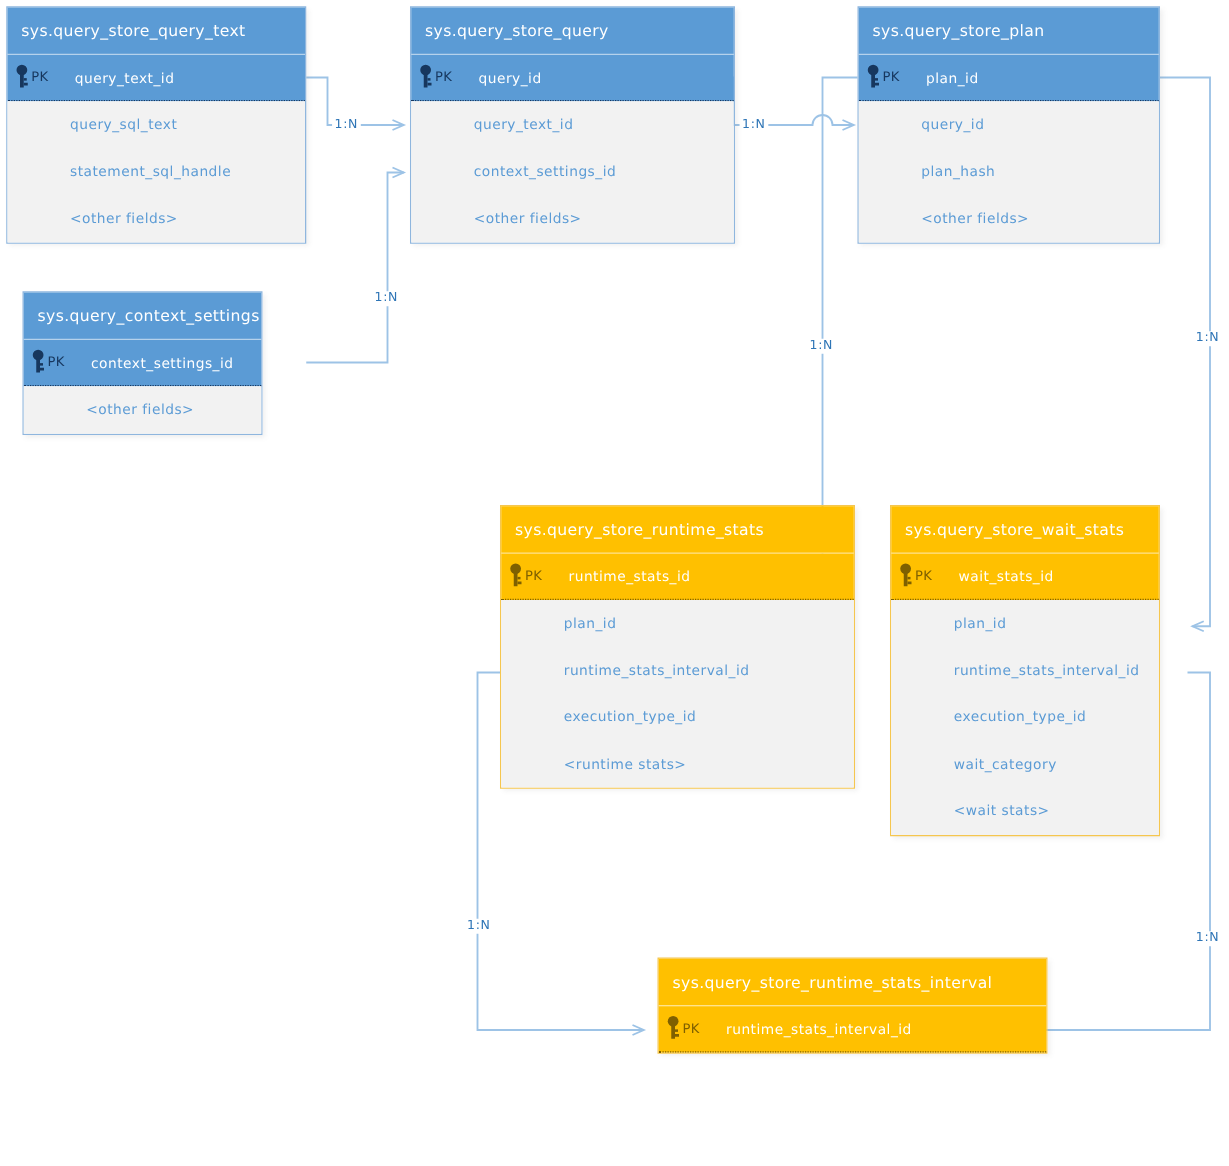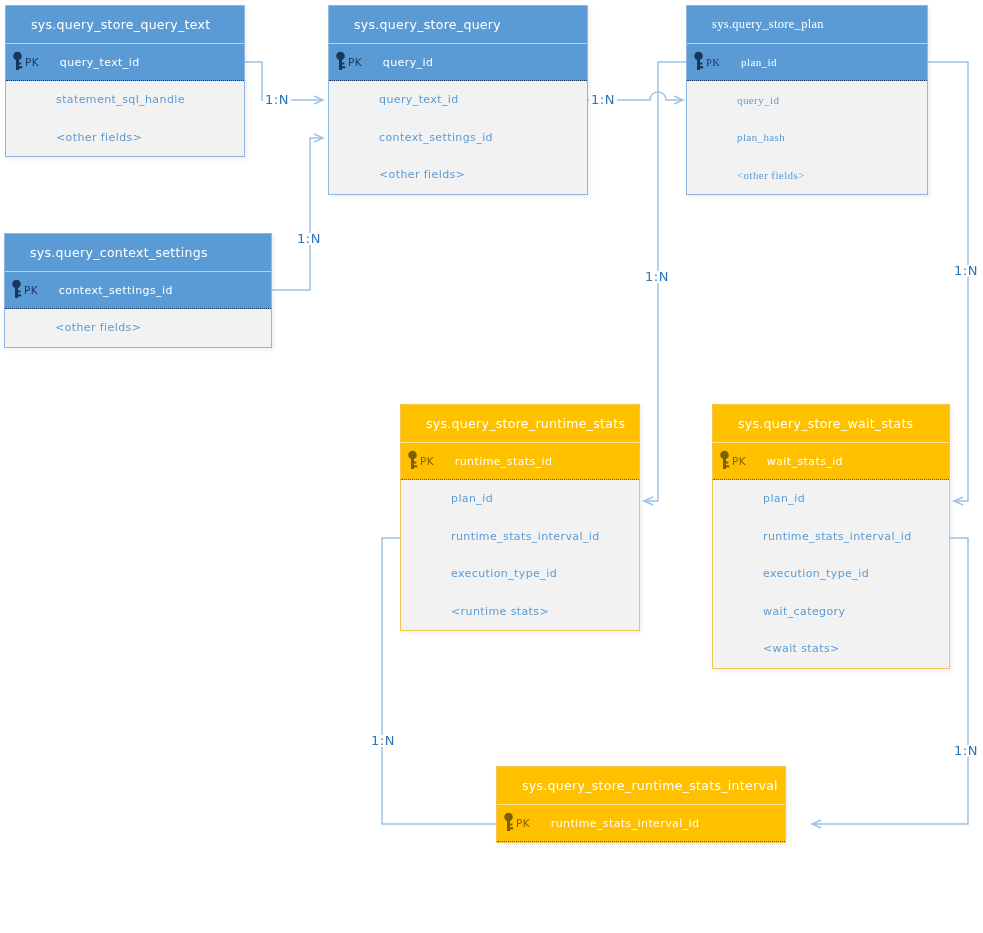--- a/index.html
+++ b/index.html
@@ -5,40 +5,40 @@
   html,body{margin:0;padding:0;background:#fff;}
   body{font-family:"DejaVu Sans","Liberation Sans",sans-serif;}
   #canvas{position:relative;width:983px;height:933px;background:#ffffff;overflow:hidden;}
   #connectors{position:absolute;left:0;top:0;}
 
   .etable{position:absolute;box-sizing:border-box;font-size:11px;
           box-shadow:2px 2px 4px rgba(120,120,120,0.12);}
   .etable.blue{border:1px solid #8FB6DE;}
   .etable.orange{border:1px solid #F5C64F;}
 
-  .thead{height:37px;display:flex;align-items:center;padding:0 25px;
+  .thead{height:37px;display:flex;align-items:center;padding:0 11px;
          color:#ffffff;font-size:12.5px;letter-spacing:0.3px;white-space:nowrap;overflow:hidden;}
   .blue  .thead{background:#5B9BD5;border-bottom:1px solid rgba(255,255,255,0.55);}
   .orange .thead{background:#FFC000;border-bottom:1px solid rgba(255,255,255,0.55);}
 
   .pkrow{height:37px;display:flex;align-items:center;box-sizing:border-box;white-space:nowrap;}
   .blue  .pkrow{background:#5B9BD5;border-bottom:1px dotted #17375E;}
   .orange .pkrow{background:#FFC000;border-bottom:1px dotted #7F6000;}
   .keyicon{display:inline-flex;margin-left:5px;flex:0 0 auto;}
   .pklabel{font-size:10.5px;margin-left:1px;letter-spacing:0.3px;}
   .blue  .pklabel{color:#17375E;}
   .orange .pklabel{color:#7F6000;}
   .pkfield{color:#ffffff;margin-left:21px;font-size:11px;letter-spacing:0.4px;}
 
   .tbody{background:#F2F2F2;}
   .frow{height:37.5px;display:flex;align-items:center;padding-left:50px;
         color:#5B9BD5;font-size:11px;letter-spacing:0.4px;white-space:nowrap;}
 
   .rel-label{position:absolute;transform:translate(-50%,-50%);background:#ffffff;
-             color:#2E75B6;font-size:13px;letter-spacing:0.5px;padding:0 2px;line-height:12px;}
+             color:#2E75B6;font-size:10px;letter-spacing:0.5px;padding:0 2px;line-height:12px;}
 </style>
 </head>
 <body>
 
 <div id="canvas">
 
   <svg id="connectors" width="983" height="933" viewBox="0 0 983 933">
     <defs>
       <marker id="arrow" markerUnits="userSpaceOnUse" markerWidth="14" markerHeight="12" refX="10" refY="5" orient="auto">
         <path d="M1,1 L10,5 L1,9" fill="none" stroke="#9DC3E6" stroke-width="1.5"></path>
@@ -74,20 +74,23 @@
             <rect x="5" y="8" width="3" height="11" fill="#17375E"></rect>
             <rect x="8" y="11.5" width="2.4" height="2" fill="#17375E"></rect>
             <rect x="8" y="15.2" width="3.2" height="2.2" fill="#17375E"></rect>
           </svg>
         </span>
         <span class="pklabel">PK</span>
         <span class="pkfield">query_text_id</span>
       </div>
       <div class="tbody">
         <div class="frow">
+          <span>query_sql_text</span>
+        </div>
+        <div class="frow">
           <span>statement_sql_handle</span>
         </div>
         <div class="frow">
           <span>&lt;other fields&gt;</span>
         </div>
       </div>
     </div>
     <div class="etable blue" style="left: 328px; top: 5px; width: 260px;">
       <div class="thead">
         <span>sys.query_store_query</span>
@@ -109,21 +112,21 @@
           <span>query_text_id</span>
         </div>
         <div class="frow">
           <span>context_settings_id</span>
         </div>
         <div class="frow">
           <span>&lt;other fields&gt;</span>
         </div>
       </div>
     </div>
-    <div class="etable blue" style="left: 686px; top: 5px; width: 242px; font-family: Liberation Serif, serif;">
+    <div class="etable blue" style="left: 686px; top: 5px; width: 242px;">
       <div class="thead">
         <span>sys.query_store_plan</span>
       </div>
       <div class="pkrow">
         <span class="keyicon">
           <svg width="13" height="22" viewBox="0 0 13 22">
             <circle cx="6.5" cy="5" r="4.3" fill="#17375E"></circle>
             <rect x="5" y="8" width="3" height="11" fill="#17375E"></rect>
             <rect x="8" y="11.5" width="2.4" height="2" fill="#17375E"></rect>
             <rect x="8" y="15.2" width="3.2" height="2.2" fill="#17375E"></rect>
@@ -137,21 +140,21 @@
           <span>query_id</span>
         </div>
         <div class="frow">
           <span>plan_hash</span>
         </div>
         <div class="frow">
           <span>&lt;other fields&gt;</span>
         </div>
       </div>
     </div>
-    <div class="etable blue" style="left: 4px; top: 233px; width: 268px;">
+    <div class="etable blue" style="left: 18px; top: 233px; width: 192px;">
       <div class="thead">
         <span>sys.query_context_settings</span>
       </div>
       <div class="pkrow">
         <span class="keyicon">
           <svg width="13" height="22" viewBox="0 0 13 22">
             <circle cx="6.5" cy="5" r="4.3" fill="#17375E"></circle>
             <rect x="5" y="8" width="3" height="11" fill="#17375E"></rect>
             <rect x="8" y="11.5" width="2.4" height="2" fill="#17375E"></rect>
             <rect x="8" y="15.2" width="3.2" height="2.2" fill="#17375E"></rect>
@@ -159,21 +162,21 @@
         </span>
         <span class="pklabel">PK</span>
         <span class="pkfield">context_settings_id</span>
       </div>
       <div class="tbody">
         <div class="frow">
           <span>&lt;other fields&gt;</span>
         </div>
       </div>
     </div>
-    <div class="etable orange" style="left: 400px; top: 404px; width: 240px; text-align: center;">
+    <div class="etable orange" style="left: 400px; top: 404px; width: 284px; text-align: center;">
       <div class="thead">
         <span>sys.query_store_runtime_stats</span>
       </div>
       <div class="pkrow">
         <span class="keyicon">
           <svg width="13" height="22" viewBox="0 0 13 22">
             <circle cx="6.5" cy="5" r="4.3" fill="#7F6000"></circle>
             <rect x="5" y="8" width="3" height="11" fill="#7F6000"></rect>
             <rect x="8" y="11.5" width="2.4" height="2" fill="#7F6000"></rect>
             <rect x="8" y="15.2" width="3.2" height="2.2" fill="#7F6000"></rect>
@@ -190,21 +193,21 @@
           <span>runtime_stats_interval_id</span>
         </div>
         <div class="frow">
           <span>execution_type_id</span>
         </div>
         <div class="frow">
           <span>&lt;runtime stats&gt;</span>
         </div>
       </div>
     </div>
-    <div class="etable orange" style="left: 712px; top: 404px; width: 238px;">
+    <div class="etable orange" style="left: 712px; top: 404px; width: 216px;">
       <div class="thead">
         <span>sys.query_store_wait_stats</span>
       </div>
       <div class="pkrow">
         <span class="keyicon">
           <svg width="13" height="22" viewBox="0 0 13 22">
             <circle cx="6.5" cy="5" r="4.3" fill="#7F6000"></circle>
             <rect x="5" y="8" width="3" height="11" fill="#7F6000"></rect>
             <rect x="8" y="11.5" width="2.4" height="2" fill="#7F6000"></rect>
             <rect x="8" y="15.2" width="3.2" height="2.2" fill="#7F6000"></rect>
@@ -224,21 +227,21 @@
           <span>execution_type_id</span>
         </div>
         <div class="frow">
           <span>wait_category</span>
         </div>
         <div class="frow">
           <span>&lt;wait stats&gt;</span>
         </div>
       </div>
     </div>
-    <div class="etable orange" style="left: 496px; top: 766px; width: 290px;">
+    <div class="etable orange" style="left: 526px; top: 766px; width: 312px;">
       <div class="thead">
         <span>sys.query_store_runtime_stats_interval</span>
       </div>
       <div class="pkrow">
         <span class="keyicon">
           <svg width="13" height="22" viewBox="0 0 13 22">
             <circle cx="6.5" cy="5" r="4.3" fill="#7F6000"></circle>
             <rect x="5" y="8" width="3" height="11" fill="#7F6000"></rect>
             <rect x="8" y="11.5" width="2.4" height="2" fill="#7F6000"></rect>
             <rect x="8" y="15.2" width="3.2" height="2.2" fill="#7F6000"></rect>

